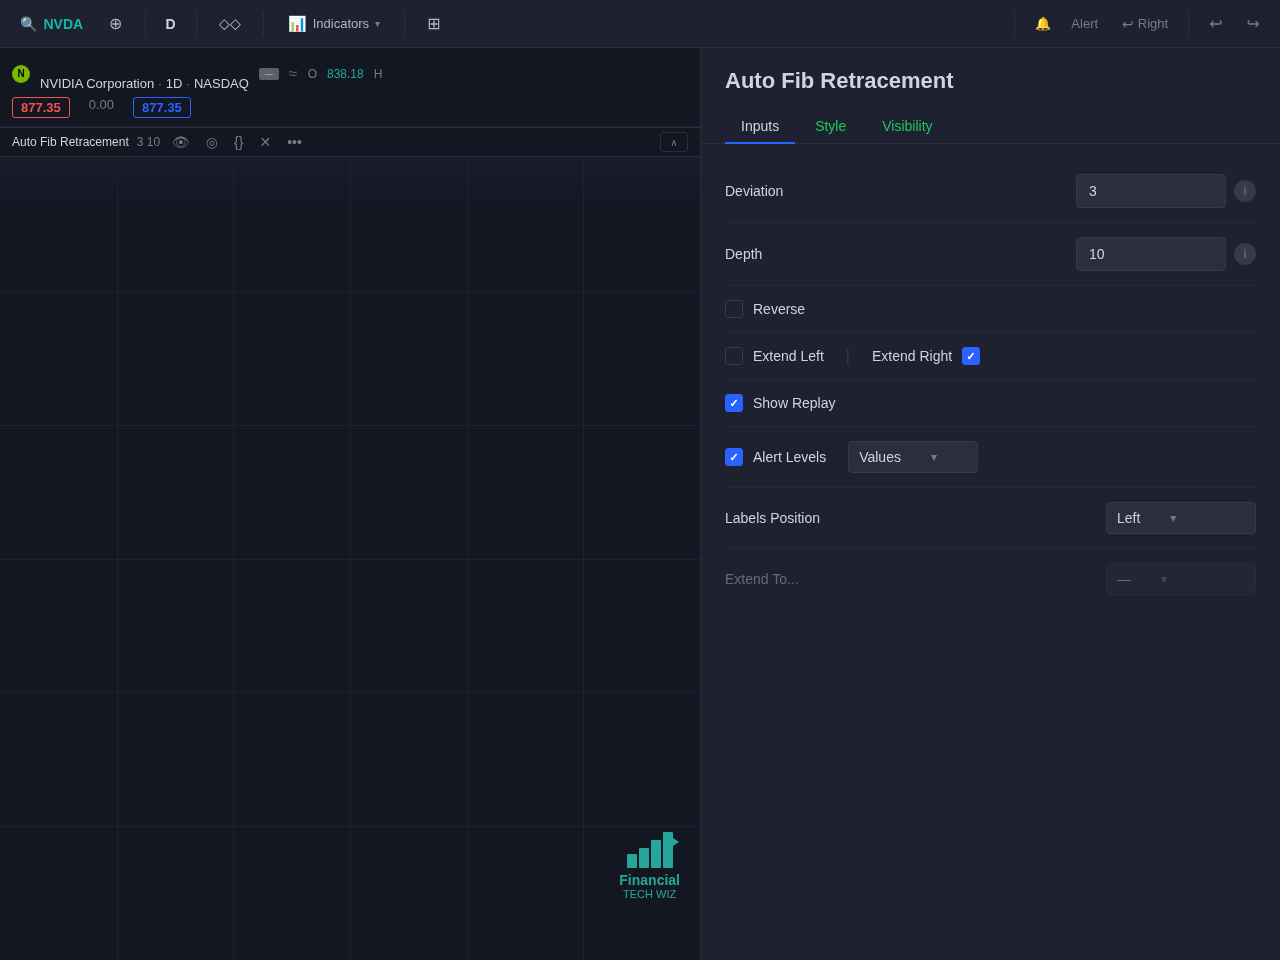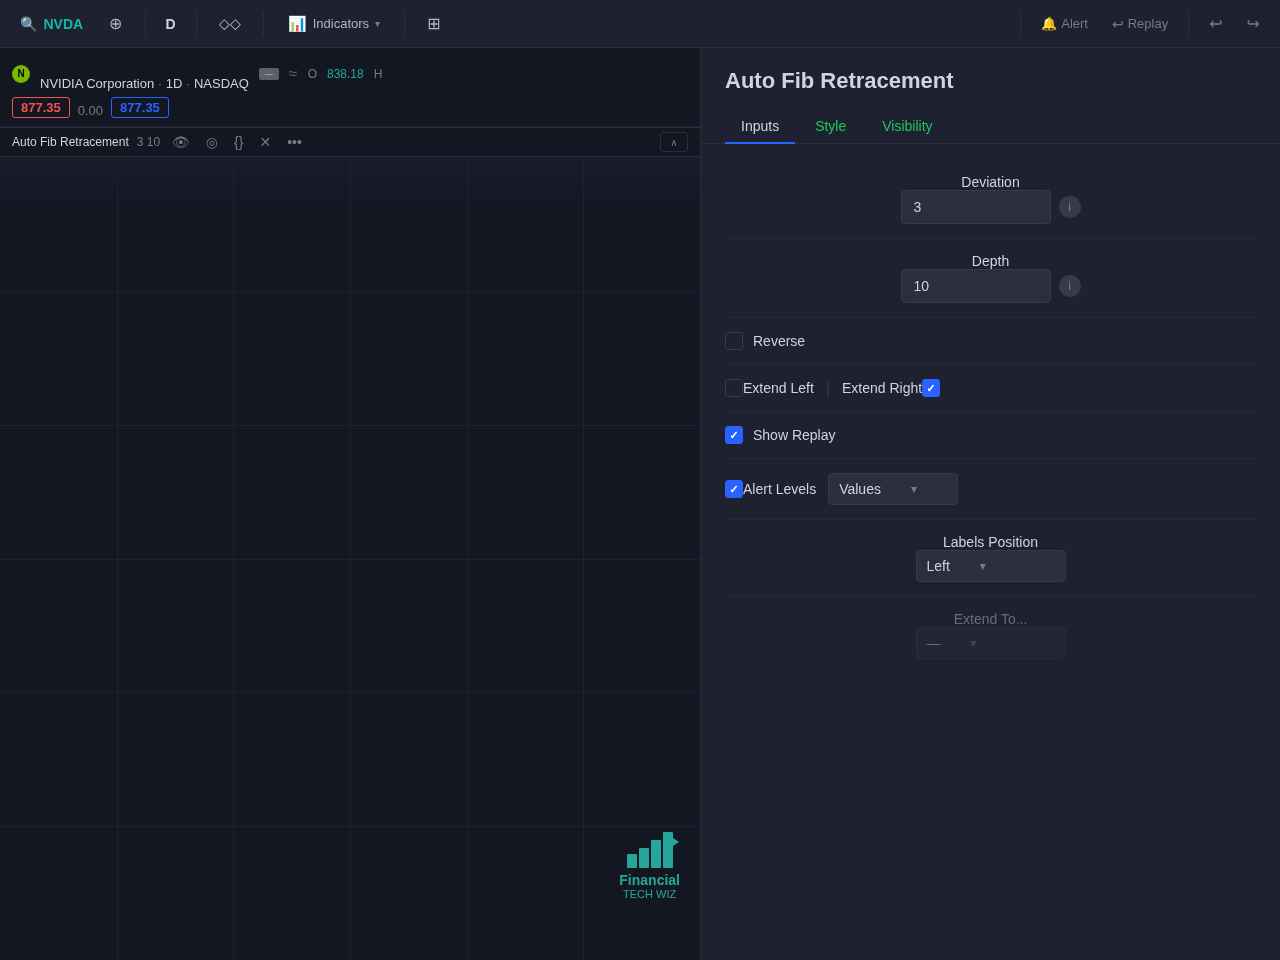--- a/index.html
+++ b/index.html
@@ -132,22 +132,22 @@
     .ohlc-label {
       font-size: 12px;
       color: #787b86;
     }
     .ohlc-value {
       font-size: 12px;
       color: #26a69a;
     }
     .price-row {
       display: flex;
-      align-items: flex-end;
-      gap: 8px;
+      align-items: flex-start;
+      gap: 19px;
     }
     .price-box-red {
       border: 1px solid #ef5350;
       border-radius: 3px;
       padding: 2px 8px;
       color: #ef5350;
       font-size: 13px;
       font-weight: 600;
     }
     .price-change {
@@ -266,21 +266,20 @@
     .panel-content::-webkit-scrollbar-track { background: #1e2130; }
     .panel-content::-webkit-scrollbar-thumb { background: #363a4a; border-radius: 3px; }
 
     
     .form-row {
       display: flex;
       align-items: center;
       justify-content: space-between;
       padding: 14px 0;
       border-bottom: 1px solid #262932;
-      flex-direction: column;
     }
     .form-row:last-child { border-bottom: none; }
     .form-label {
       font-size: 14px;
       color: #d1d4dc;
     }
     .form-input-group {
       display: flex;
       align-items: center;
       gap: 8px;
@@ -315,20 +314,21 @@
       align-items: center;
       padding: 14px 0;
       border-bottom: 1px solid #262932;
       gap: 10px;
     }
     .checkbox-row-multi {
       display: flex;
       align-items: center;
       padding: 14px 0;
       border-bottom: 1px solid #262932;
+      gap: 10px;
       flex-wrap: wrap;
     }
 
     .custom-checkbox {
       width: 18px;
       height: 18px;
       border-radius: 3px;
       border: 1.5px solid #363a4a;
       background: transparent;
       display: flex;
@@ -472,25 +472,25 @@
   </div>
   <div class="toolbar-sep"></div>
   <div class="toolbar-item">
     <span style="font-size:16px;">⊞</span>
   </div>
 
   <div class="top-right-tools">
     <div class="toolbar-sep"></div>
     <div class="icon-btn">
       <span>🔔</span>
-      <span style="margin-left:4px;font-size:13px;">Alert</span>
+      <span style="margin-left:20px;font-size:13px;">Alert</span>
     </div>
     <div class="icon-btn">
       <span style="font-size:14px;">↩</span>
-      <span style="margin-left:4px;font-size:13px;">Replay</span>
+      <span style="margin-left:4px;font-size:13px;">Right</span>
     </div>
     <div class="toolbar-sep"></div>
     <div class="icon-btn">
       <span style="font-size:16px;">↩</span>
     </div>
     <div class="icon-btn">
       <span style="font-size:16px;">↪</span>
     </div>
   </div>
 </div>

